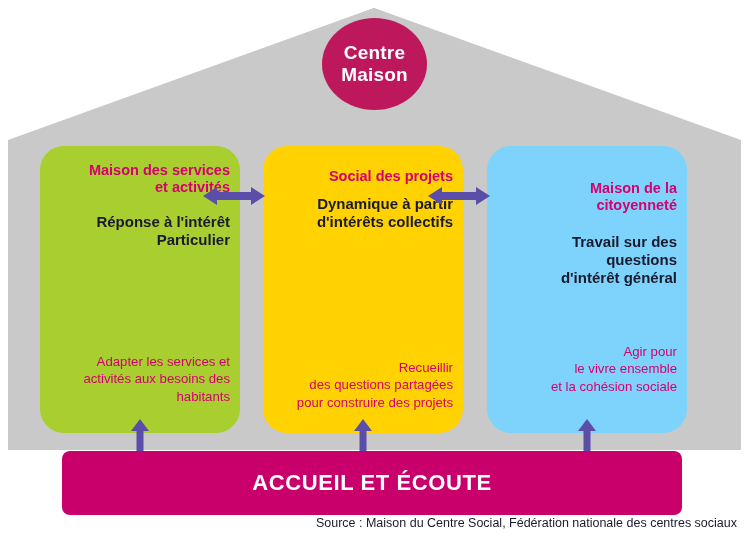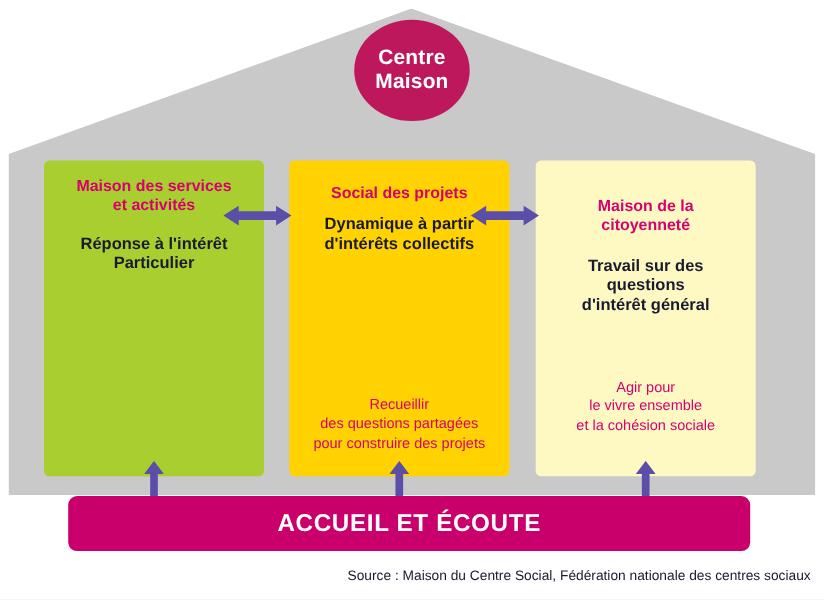--- a/index.html
+++ b/index.html
@@ -43,29 +43,29 @@
     font-size: 19px;
     line-height: 1.15;
     letter-spacing: .2px;
   }
   
   .col {
     position: absolute;
     top: 146px;
     width: 200px;
     height: 287px;
-    border-radius: 5px;
+    border-radius: 24px;
     box-sizing: border-box;
     padding: 12px 10px 20px 10px;
-    text-align: center;
+    text-align: right;
     overflow: hidden;
   }
   .col-1 { left: 40px;  background: #a8cf2f; }
   .col-2 { left: 263px; background: #ffd200; }
-  .col-3 { left: 487px; background: #fef9c3; }
+  .col-3 { left: 487px; background: #7dd3fc; }
 
   .col-title {
     font-weight: bold;
     font-size: 14.5px;
     line-height: 1.2;
     color: #d6006e;
     margin: 4px 0 0 0;
   }
   .col-sub {
     font-weight: bold;
@@ -118,21 +118,21 @@
   .varrow-1 { left: 131px; top: 419px; }
   .varrow-2 { left: 354px; top: 419px; }
   .varrow-3 { left: 578px; top: 419px; }
 
   
   .banner {
     position: absolute;
     left: 62px;
     top: 451px;
     width: 620px;
-    height: 50px;
+    height: 64px;
     border-radius: 8px;
     background: #c9006b;
     color: #ffffff;
     display: flex;
     align-items: center;
     justify-content: center;
     font-weight: bold;
     font-size: 22px;
     letter-spacing: .6px;
   }
@@ -163,20 +163,21 @@
   <div class="bubble">
     <div>
       <div>Centre</div>
       <div>Maison</div>
     </div>
   </div>
 
   <div class="col col-1">
     <div class="col-title">Maison des services<br>et activités</div>
     <div class="col-sub">Réponse à l'intérêt<br>Particulier</div>
+    <div class="col-foot">Adapter les services et<br>activités aux besoins des<br>habitants</div>
   </div>
 
   <div class="col col-2">
     <div class="col-title">Social des projets</div>
     <div class="col-sub">Dynamique à partir<br>d'intérêts collectifs</div>
     <div class="col-foot">Recueillir<br>des questions partagées<br>pour construire des projets</div>
   </div>
 
   <div class="col col-3">
     <div class="col-title">Maison de la<br>citoyenneté</div>

